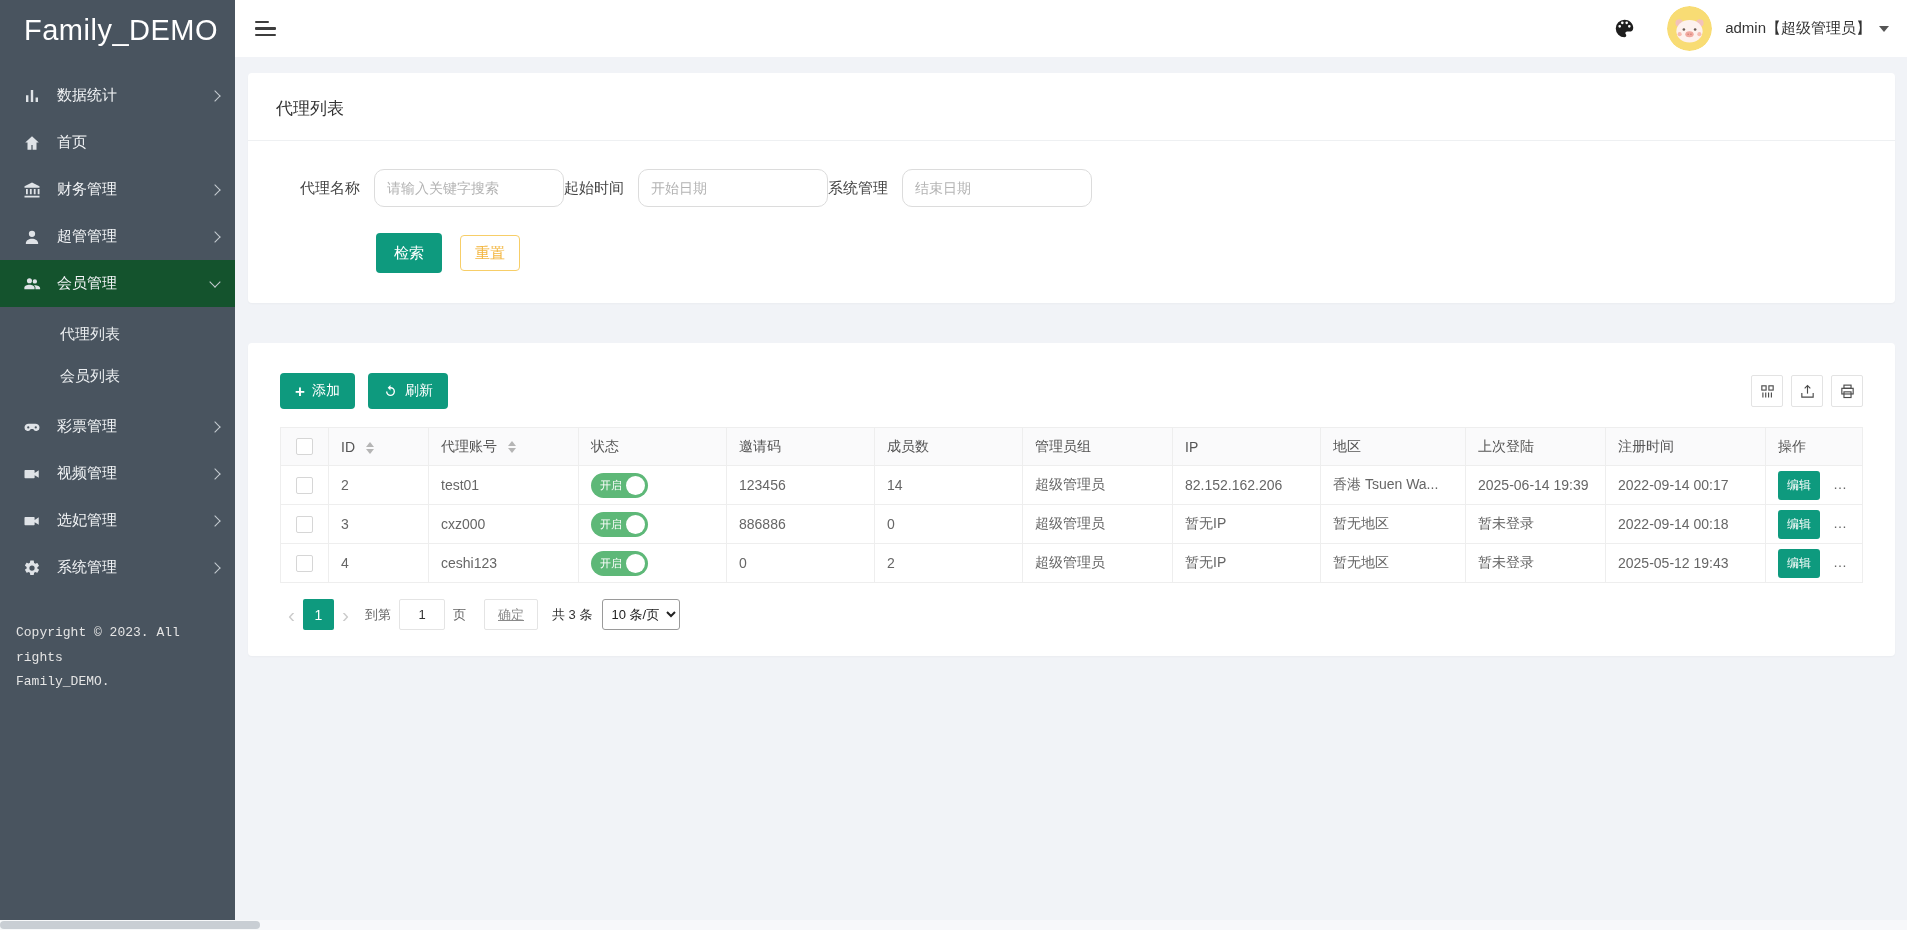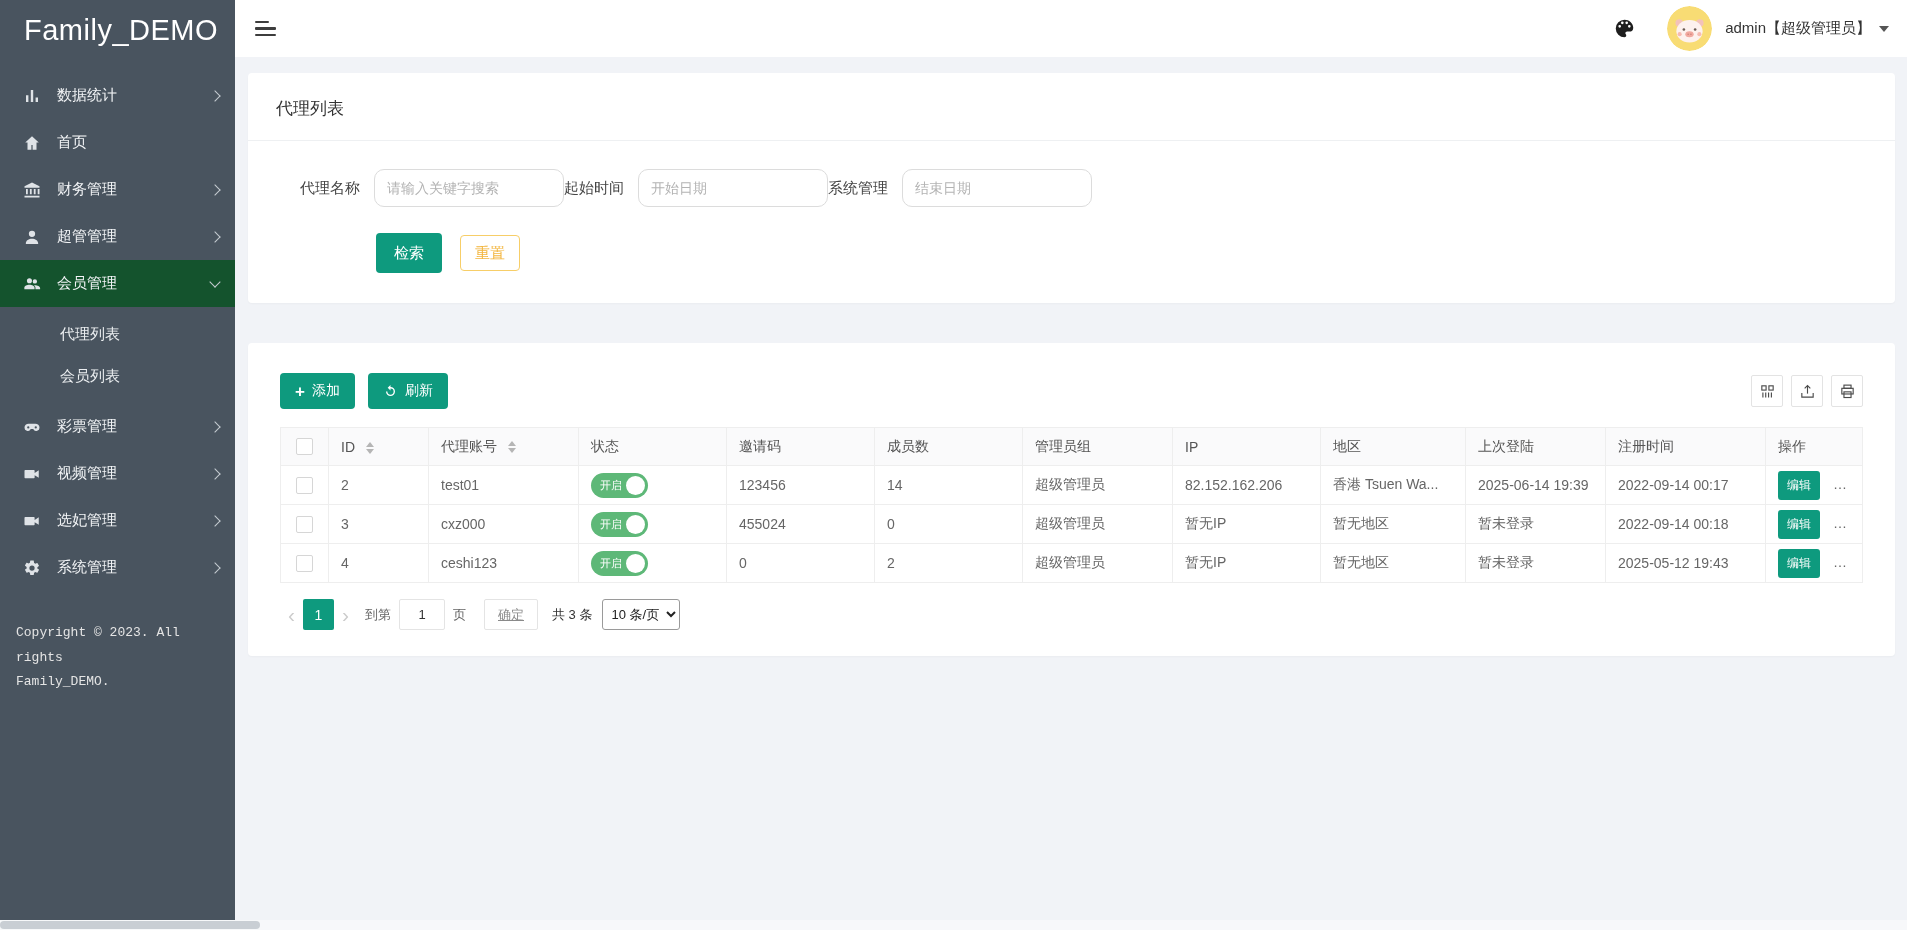--- a/index.html
+++ b/index.html
@@ -414,21 +414,21 @@
             <tr>
               <td class="cell-check"><span class="checkbox"></span></td>
               <td>3</td>
               <td>cxz000</td>
               <td>
                 <span class="toggle">
                   <span class="t-label">开启</span>
                   <span class="knob"></span>
                 </span>
               </td>
-              <td>455024</td>
+              <td>886886</td>
               <td>0</td>
               <td>超级管理员</td>
               <td>暂无IP</td>
               <td>暂无地区</td>
               <td>暂未登录</td>
               <td>2022-09-14 00:18</td>
               <td>
                 <button class="btn-edit">编辑</button>
                 <button class="btn-del">删除</button>
               </td>

